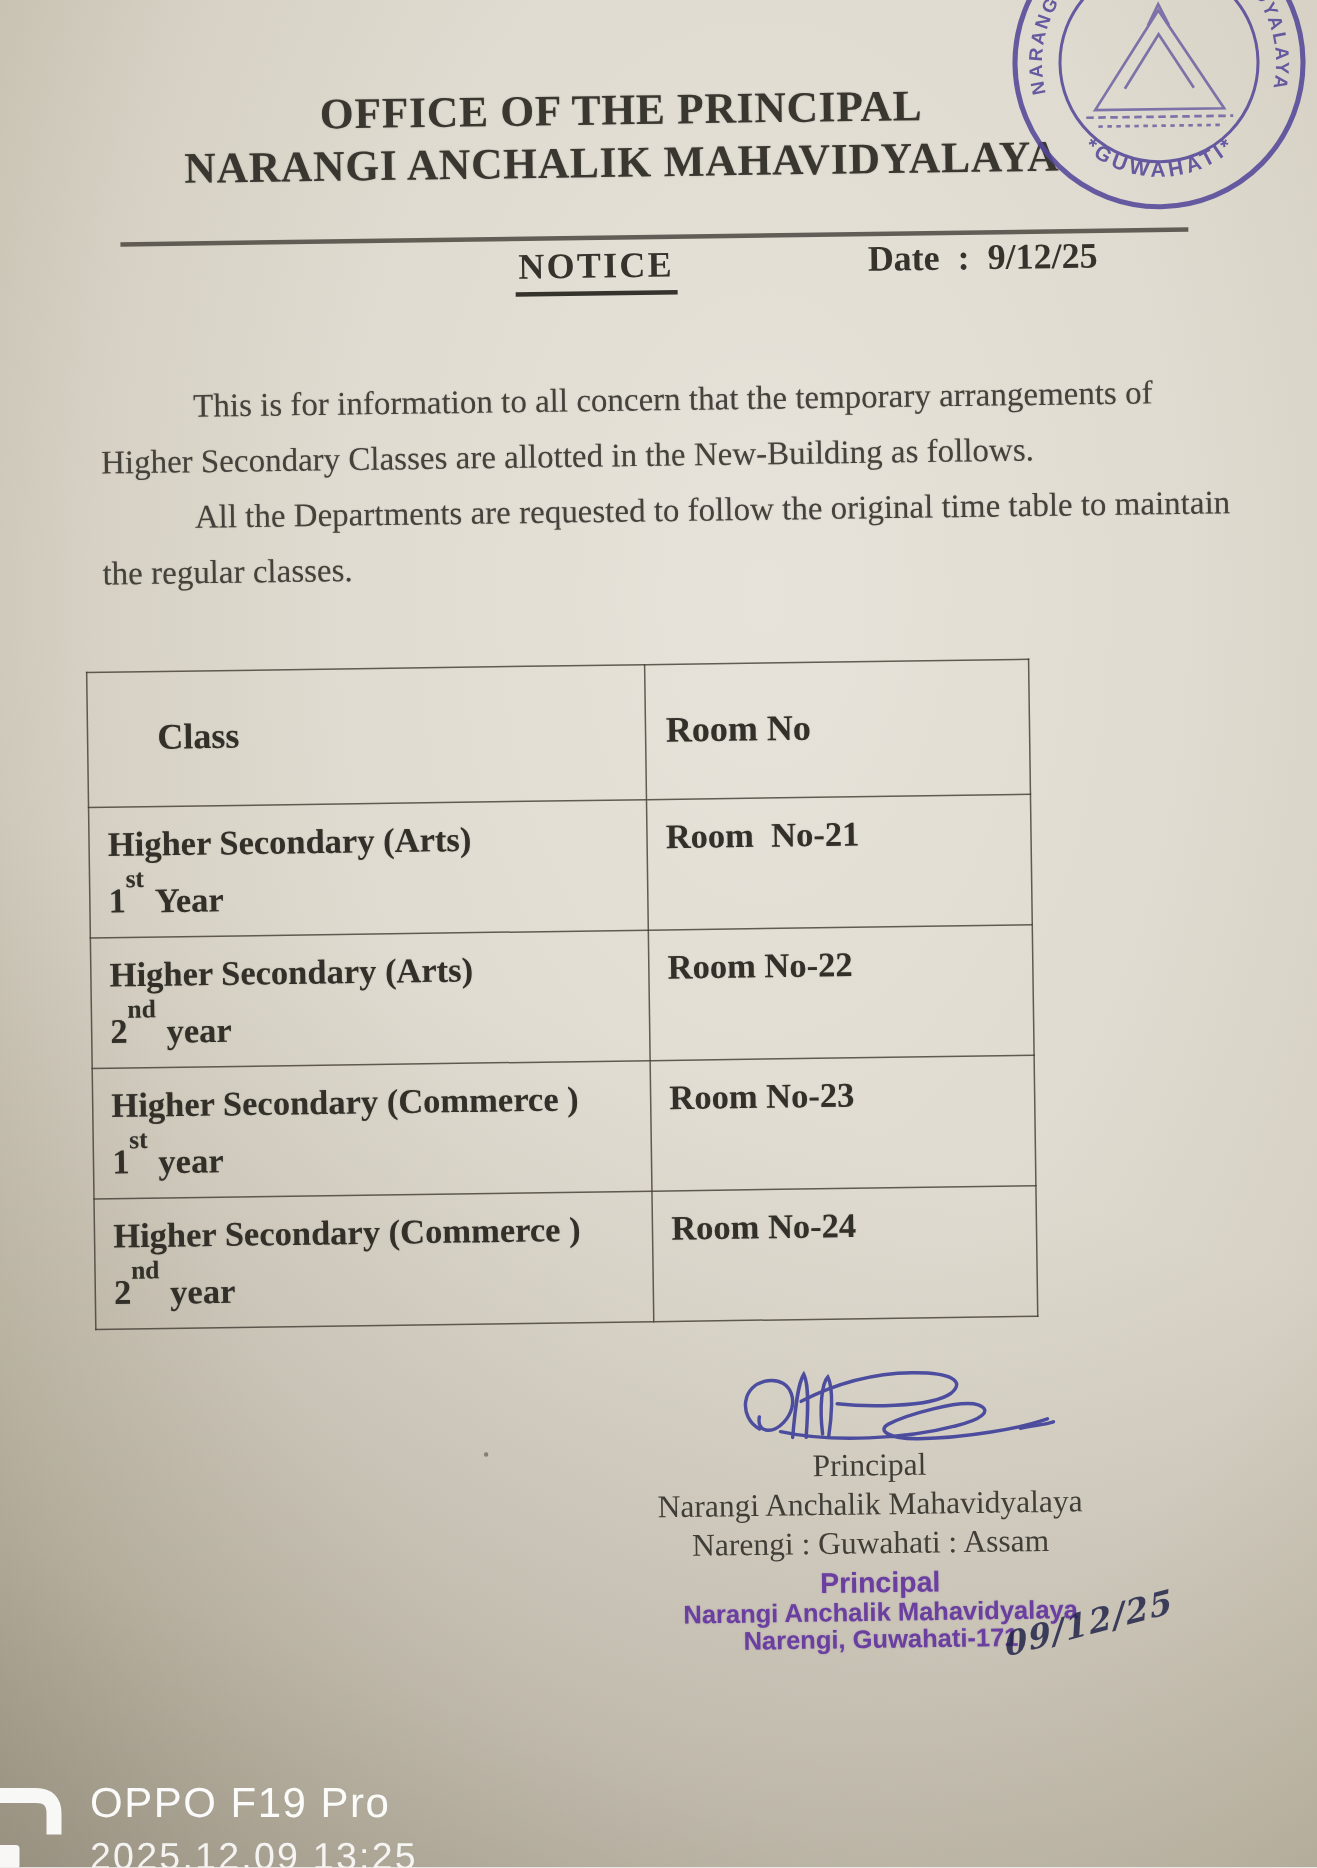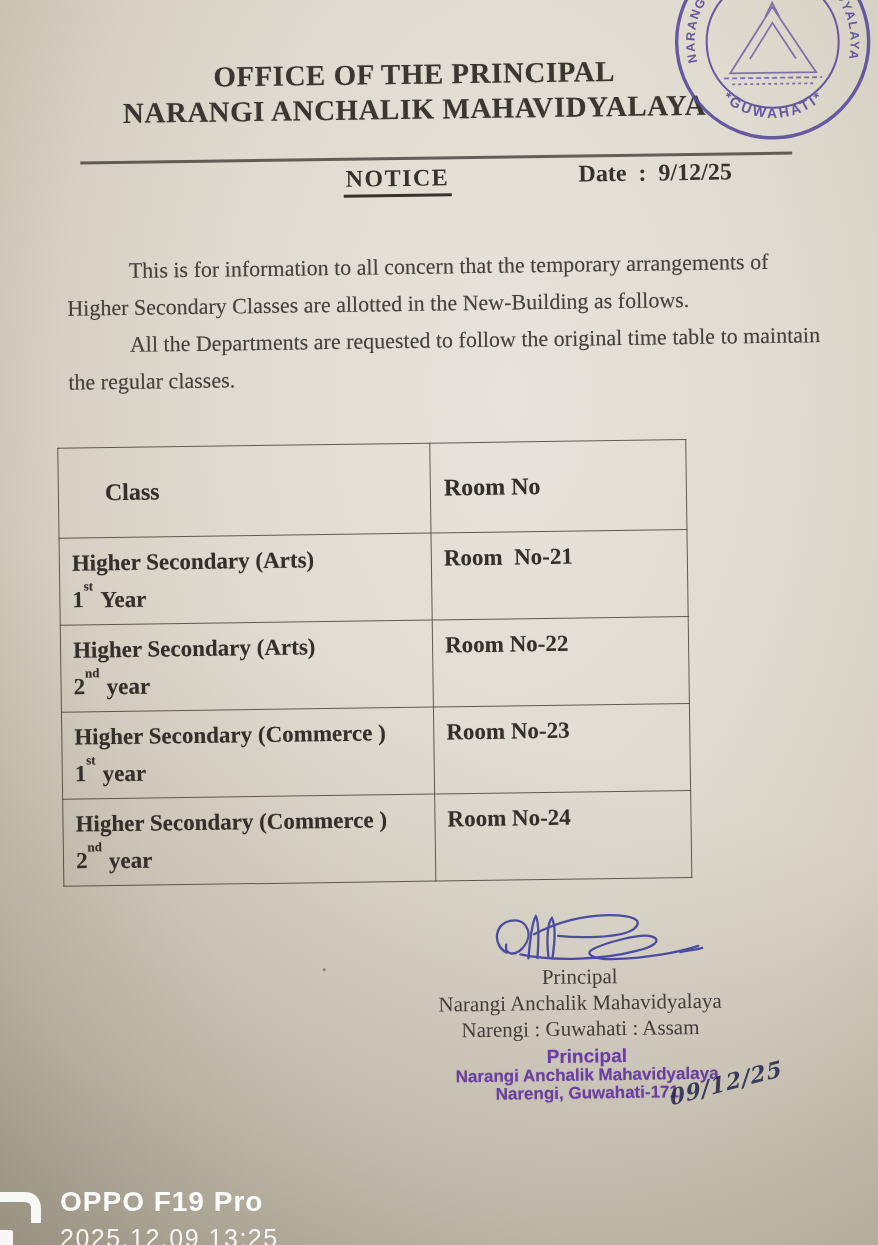--- a/index.html
+++ b/index.html
@@ -52,21 +52,21 @@
     font-weight: bold; color: #33302a;
     text-shadow: 0 0 0.8px rgba(51,48,42,0.35);
   }
   .ctable col.c1 { width: 372px; }
   .ctable col.c2 { width: 256px; }
   .ctable th { height: 90px; font-size: 24px; text-align: left; vertical-align: middle; }
   .ctable th.h-class { padding-left: 46px; }
   .ctable th.h-room  { padding-left: 13px; }
   .ctable td { height: 87px; font-size: 23px; vertical-align: top; padding: 9px 10px 0 12px; line-height: 31px; }
   .ctable td.room { white-space: pre-wrap; }
-  .year-sup { font-size: 13px; position: relative; top: -8px; font-weight: bold; }
+  .year-sup { font-size: 17px; position: relative; top: -8px; font-weight: bold; }
   .year-word { margin-left: 7px; }
 
   
   .seal { position: absolute; top: -66px; right: -14px; width: 226px; height: 226px; opacity: 0.88; }
   .seal text { font-family: "Liberation Sans", sans-serif; font-weight: 600; fill: #55489a; }
 
   
   .sig-svg { position: absolute; left: 478px; top: 912px; width: 228px; height: 66px; }
   .sig-block { position: absolute; left: 430px; top: 966px; width: 286px; text-align: center; font-size: 21px; line-height: 26px; color: #413e38; }
 
@@ -85,21 +85,21 @@
     transform: rotate(-14deg) skewX(-8deg); letter-spacing: 1px; font-weight: bold;
     opacity: 0.85;
   }
 
   .speck { position: absolute; left: 316px; top: 967px; width: 3px; height: 3px; border-radius: 50%; background: rgba(75,70,60,0.55); }
 
   
   .wm-icon { position: absolute; left: -6px; top: 1190px; width: 50px; height: 58px; }
   .wm-device {
     position: absolute; left: 60px; top: 1186px;
-    font-family: "Liberation Sans", sans-serif; font-size: 28px; font-weight: 700;
+    font-family: "Liberation Sans", sans-serif; font-size: 28px; font-weight: 400;
     color: rgba(255,255,255,0.96); letter-spacing: 1px;
   }
   .wm-time {
     position: absolute; left: 60px; top: 1224px;
     font-family: "Liberation Sans", sans-serif; font-size: 25px; font-weight: 400;
     color: rgba(255,255,255,0.88); letter-spacing: 1.5px;
   }
 </style>
 </head>
 <body>

